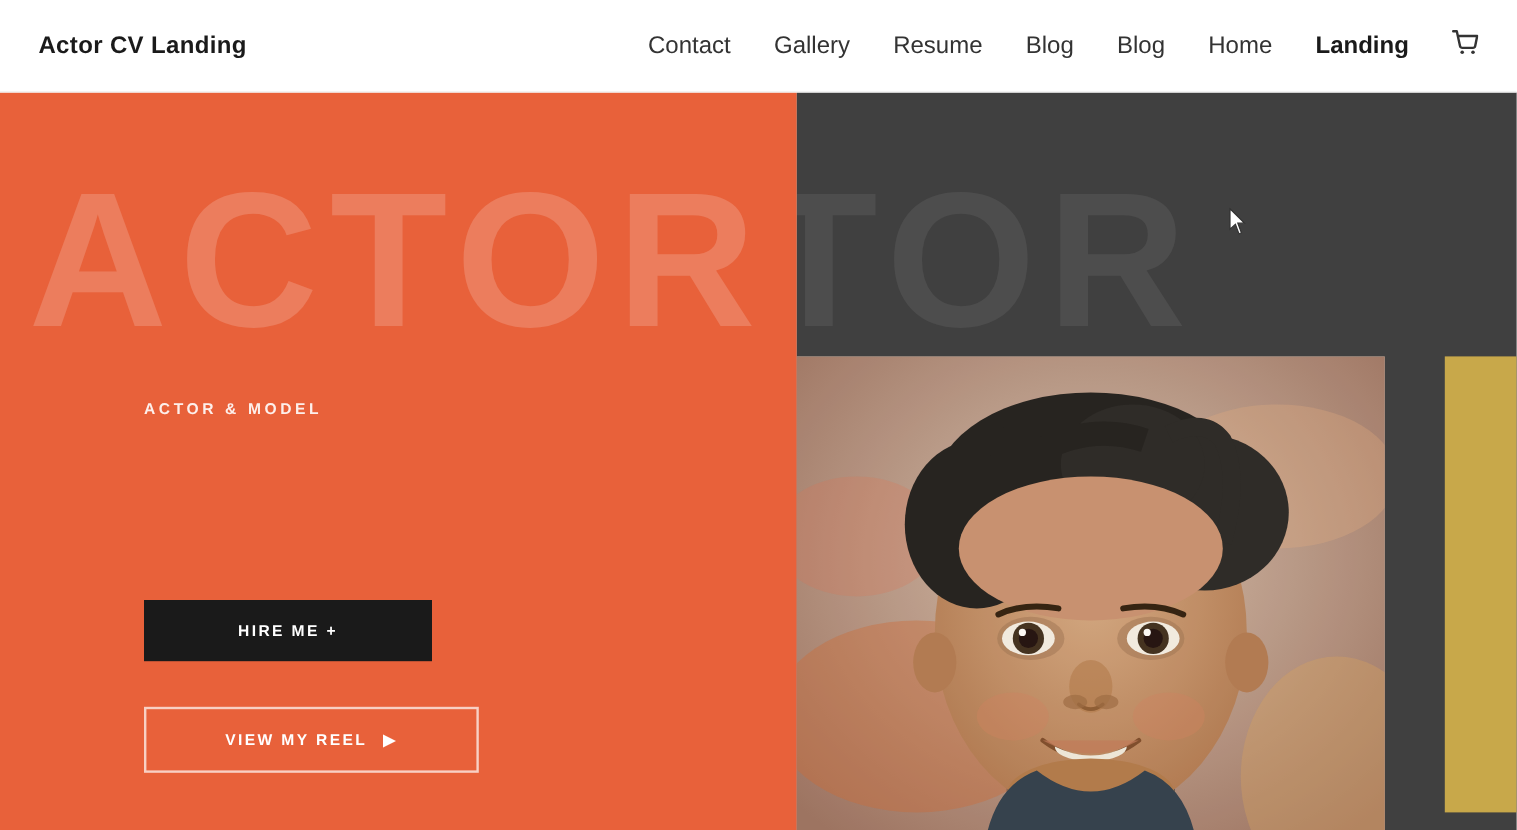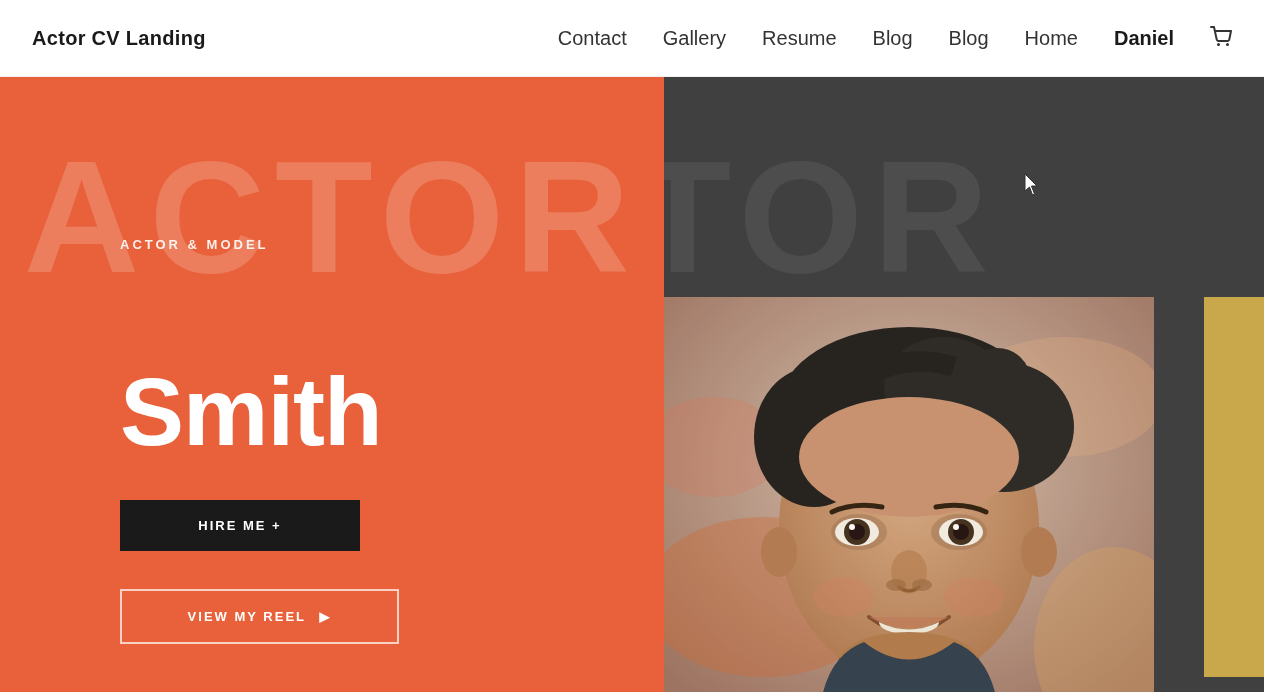--- a/index.html
+++ b/index.html
@@ -217,41 +217,40 @@
 
 <header class="header">
   <div class="header-logo">Actor CV Landing</div>
   <nav class="header-nav">
     <a class="nav-item">Contact</a>
     <a class="nav-item">Gallery</a>
     <a class="nav-item">Resume</a>
     <a class="nav-item">Blog</a>
     <a class="nav-item">Blog</a>
     <a class="nav-item">Home</a>
-    <a class="nav-item active">Daniel</a>
+    <a class="nav-item active">Landing</a>
     <span class="nav-cart">
       <svg width="22" height="20" viewBox="0 0 22 20" fill="none" xmlns="http://www.w3.org/2000/svg">
         <path d="M1 1H4L6.68 13.39C6.77 13.83 7.02 14.22 7.38 14.49C7.74 14.76 8.19 14.9 8.65 14.88H17.4C17.85 14.9 18.29 14.75 18.64 14.47C18.99 14.19 19.23 13.8 19.32 13.36L21 5H5" stroke="#333" stroke-width="2" stroke-linecap="round" stroke-linejoin="round"></path>
         <circle cx="8.5" cy="18.5" r="1.5" fill="#333"></circle>
         <circle cx="17.5" cy="18.5" r="1.5" fill="#333"></circle>
       </svg>
     </span>
   </nav>
 </header>
 
 <section class="hero">
 
   <div class="hero-left">
     <div class="hero-bg-text">ACTOR</div>
 
     <p class="hero-subtitle">ACTOR &amp; MODEL</p>
 
     <div class="hero-name">
       <br>
-      <span>Smith</span>
     </div>
 
     <button class="btn-hire">HIRE ME +</button>
     <br>
     <button class="btn-reel">
       <span>VIEW MY REEL</span>
       <span class="btn-reel-icon">▶</span>
     </button>
   </div>
 

